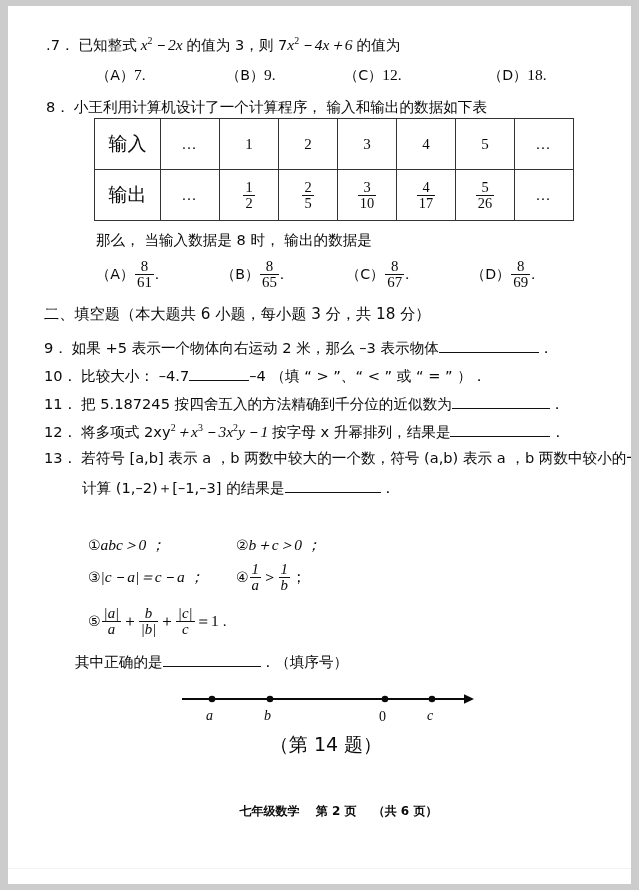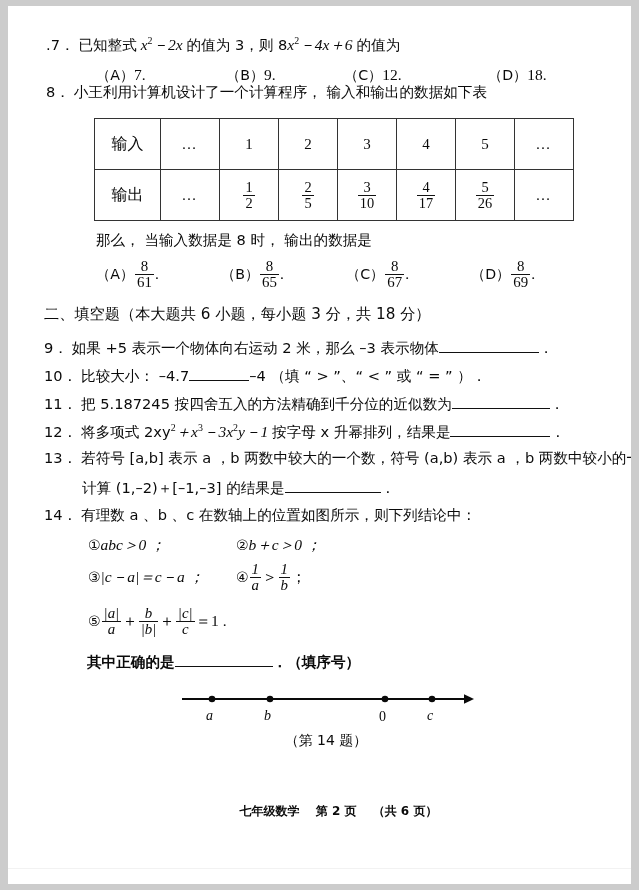--- a/index.html
+++ b/index.html
@@ -101,21 +101,21 @@
     border: 1.1px solid #333;
     text-align: center;
     vertical-align: middle;
     height: 48px;
     font-size: 15px;
     color: #0a0a0a;
     font-family: "Liberation Serif", "DejaVu Serif", serif;
   }
   #prog-table td.lbl {
     font-family: Liberation Mono, monospace;
-    font-size: 16px;
+    font-size: 19px;
     margin-left: 48px;
   }
   #prog-table td.dots { letter-spacing: 2px; font-size: 15px; }
   #prog-table col.c0 { width: 66px; }
   #prog-table col.cx { width: 59px; }
 
   
   .choices { position: absolute; width: 574px; }
   .choice {
     position: absolute;
@@ -136,21 +136,21 @@
     width: 300px;
     height: 70px;
   }
   #numline-caption {
     position: absolute;
     left: 0;
     top: 46px;
     width: 300px;
     text-align: center;
     font-family: "DejaVu Sans", "Liberation Sans", sans-serif;
-    font-size: 14px;
+    font-size: 19px;
     color: #0a0a0a;
   }
 
   
   #footer {
     position: absolute;
     left: 0;
     top: 797px;
     width: 623px;
     text-align: center;
@@ -170,40 +170,40 @@
 <body>
 
 <div id="page-frame">
   <div id="page">
     <div id="page-inner">
 
       <div class="line" style="left:38px; top:30px;">
         <span class="cn">.7．</span>
         <span class="cn">已知整式</span>
         <span class="mi"><span>x</span><sup class="num">2</sup><span>－2x</span></span>
-        <span class="cn">的值为 3，则 8</span><span class="mi">x<sup class="num">2</sup><span>－4x＋6</span></span>
+        <span class="cn">的值为 3，则 7</span><span class="mi">x<sup class="num">2</sup><span>－4x＋6</span></span>
         <span class="cn">的值为</span>
       </div>
 
       <div class="choices" style="top:60px; height:24px;">
         <div class="choice" style="left:88px;">
           <span class="tag">（A）</span><span class="mn">7.</span>
         </div>
         <div class="choice" style="left:218px;">
           <span class="tag">（B）</span><span class="mn">9.</span>
         </div>
         <div class="choice" style="left:336px;">
           <span class="tag">（C）</span><span class="mn">12.</span>
         </div>
         <div class="choice" style="left:480px;">
           <span class="tag">（D）</span><span class="mn">18.</span>
         </div>
       </div>
 
-      <div class="line" style="left:38px; top:77px;">
+      <div class="line" style="left:38px; top:92px;">
         <span class="cn">8．</span>
         <span class="cn">小王利用计算机设计了一个计算程序， 输入和输出的数据如下表</span>
       </div>
 
       <table id="prog-table">
         <colgroup>
           <col class="c0">
             <col class="cx">
             <col class="cx">
             <col class="cx">
@@ -279,44 +279,40 @@
       </div>
 
       <div class="line" style="left:36px; top:443px;">
         <span class="cn">13．</span>
         <span class="cn">若符号 [a,b] 表示 a ，b 两数中较大的一个数，符号 (a,b) 表示 a ，b 两数中较小的一个数，则</span>
       </div>
       <div class="line" style="left:74px; top:471px;">
         <span class="cn">计算 (1,–2)＋[–1,–3] 的结果是</span><span class="blank" style="width:96px; height:15px;"></span><span class="cn">．</span>
       </div>
 
-      <div class="line" style="left:36px; top:500px;">
-        <span class="cn">14．</span>
-        <span class="cn">有理数 a 、b 、c 在数轴上的位置如图所示，则下列结论中：</span>
-      </div>
 
       <div class="line" style="left:80px; top:530px;">
         <span class="circled">①</span><span class="mi">abc＞0 ；</span>
       </div>
       <div class="line" style="left:228px; top:530px;">
         <span class="circled">②</span><span class="mi">b＋c＞0 ；</span>
       </div>
 
       <div class="line" style="left:80px; top:562px;">
         <span class="circled">③</span><span class="mi">|c－a|＝c－a ；</span>
       </div>
       <div class="line" style="left:228px; top:556px;">
         <span class="circled">④</span><span class="frac it"><span class="num mn">1</span><span class="den">a</span></span><span class="mn">＞</span><span class="frac it"><span class="num mn">1</span><span class="den">b</span></span><span class="mn">；</span>
       </div>
 
       <div class="line" style="left:80px; top:600px;">
         <span class="circled">⑤</span><span class="frac it"><span class="num">|a|</span><span class="den">a</span></span><span class="mn">＋</span><span class="frac it"><span class="num">b</span><span class="den">|b|</span></span><span class="mn">＋</span><span class="frac it"><span class="num">|c|</span><span class="den">c</span></span><span class="mn">＝1 .</span>
       </div>
 
-      <div class="line" style="left:79px; top:645px;font-weight:bold;">
+      <div class="line" style="left:67px; top:645px;">
         <span class="cn">其中正确的是</span><span class="blank" style="width:98px; height:15px;"></span><span class="cn">．（填序号）</span>
       </div>
 
       <div id="numline-fig">
         <svg width="300" height="46" viewBox="0 0 300 46">
           <line x1="6" y1="13" x2="288" y2="13" stroke="#0a0a0a" stroke-width="2.1"></line>
           <polygon points="288,8.2 298,13 288,17.8" fill="#0a0a0a"></polygon>
           <circle cx="36" cy="13" r="3.3" fill="#0a0a0a"></circle>
           <circle cx="94" cy="13" r="3.3" fill="#0a0a0a"></circle>
           <circle cx="209" cy="13" r="3.3" fill="#0a0a0a"></circle>

